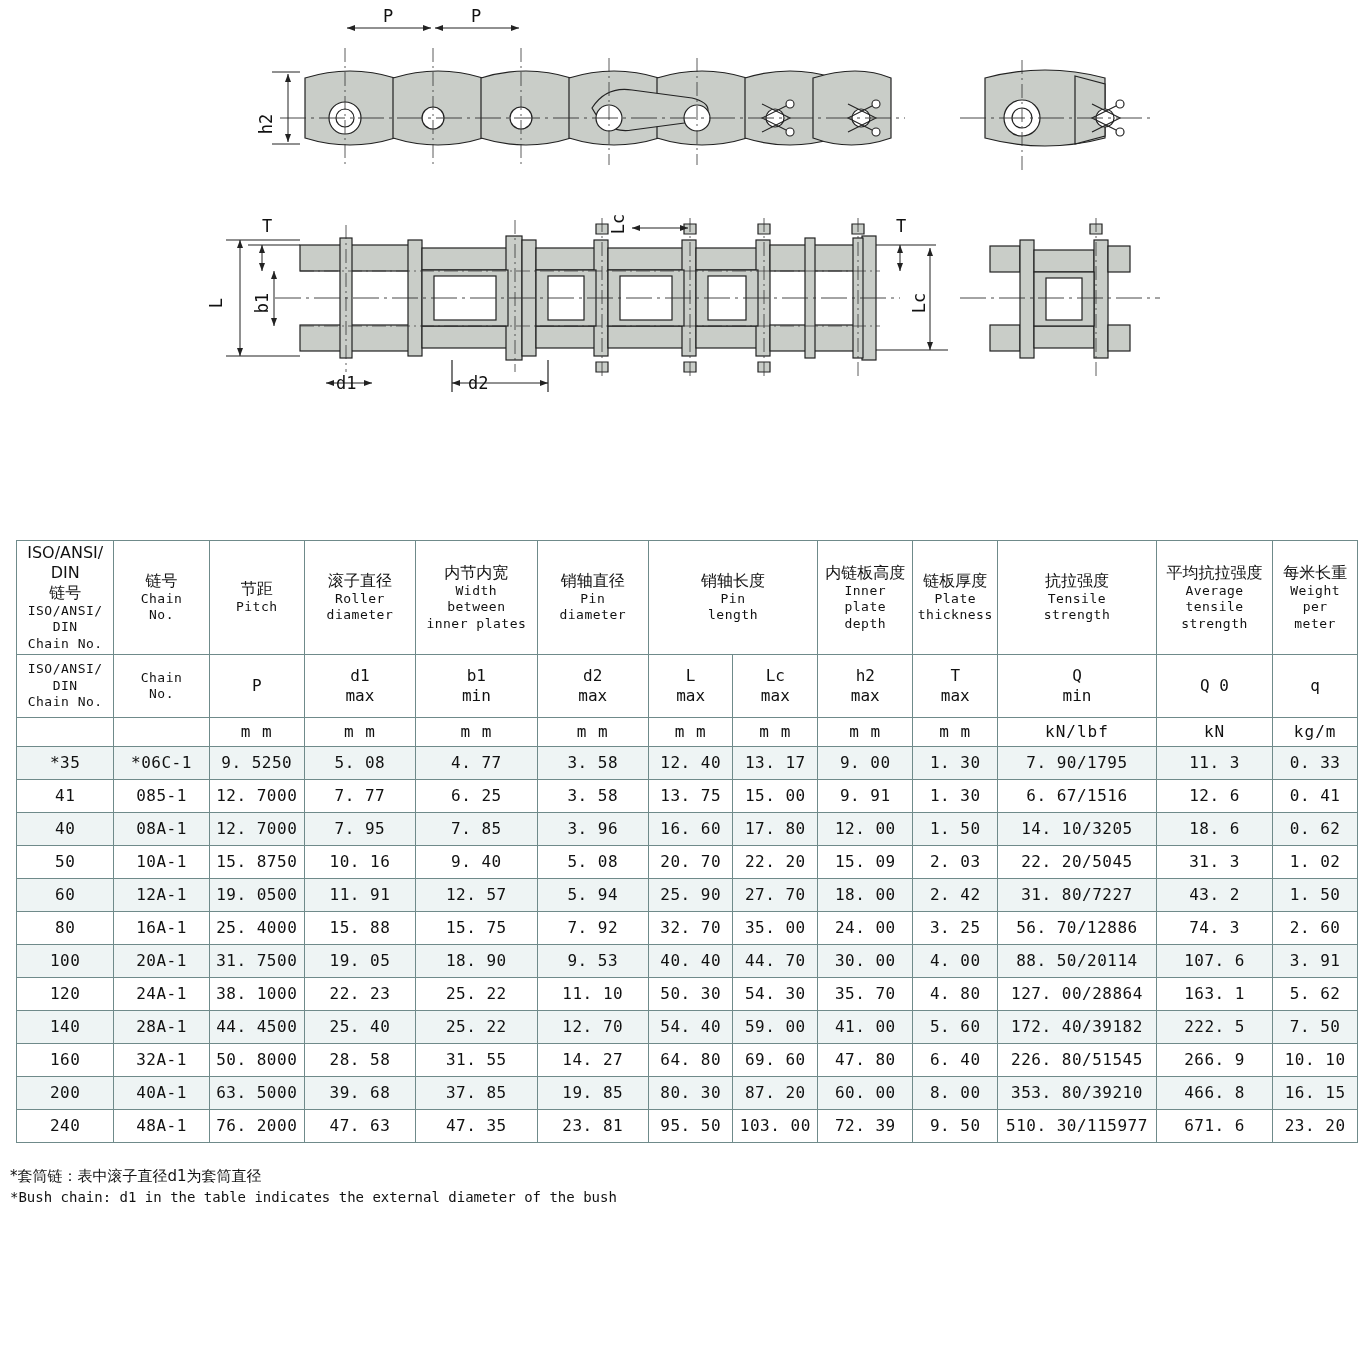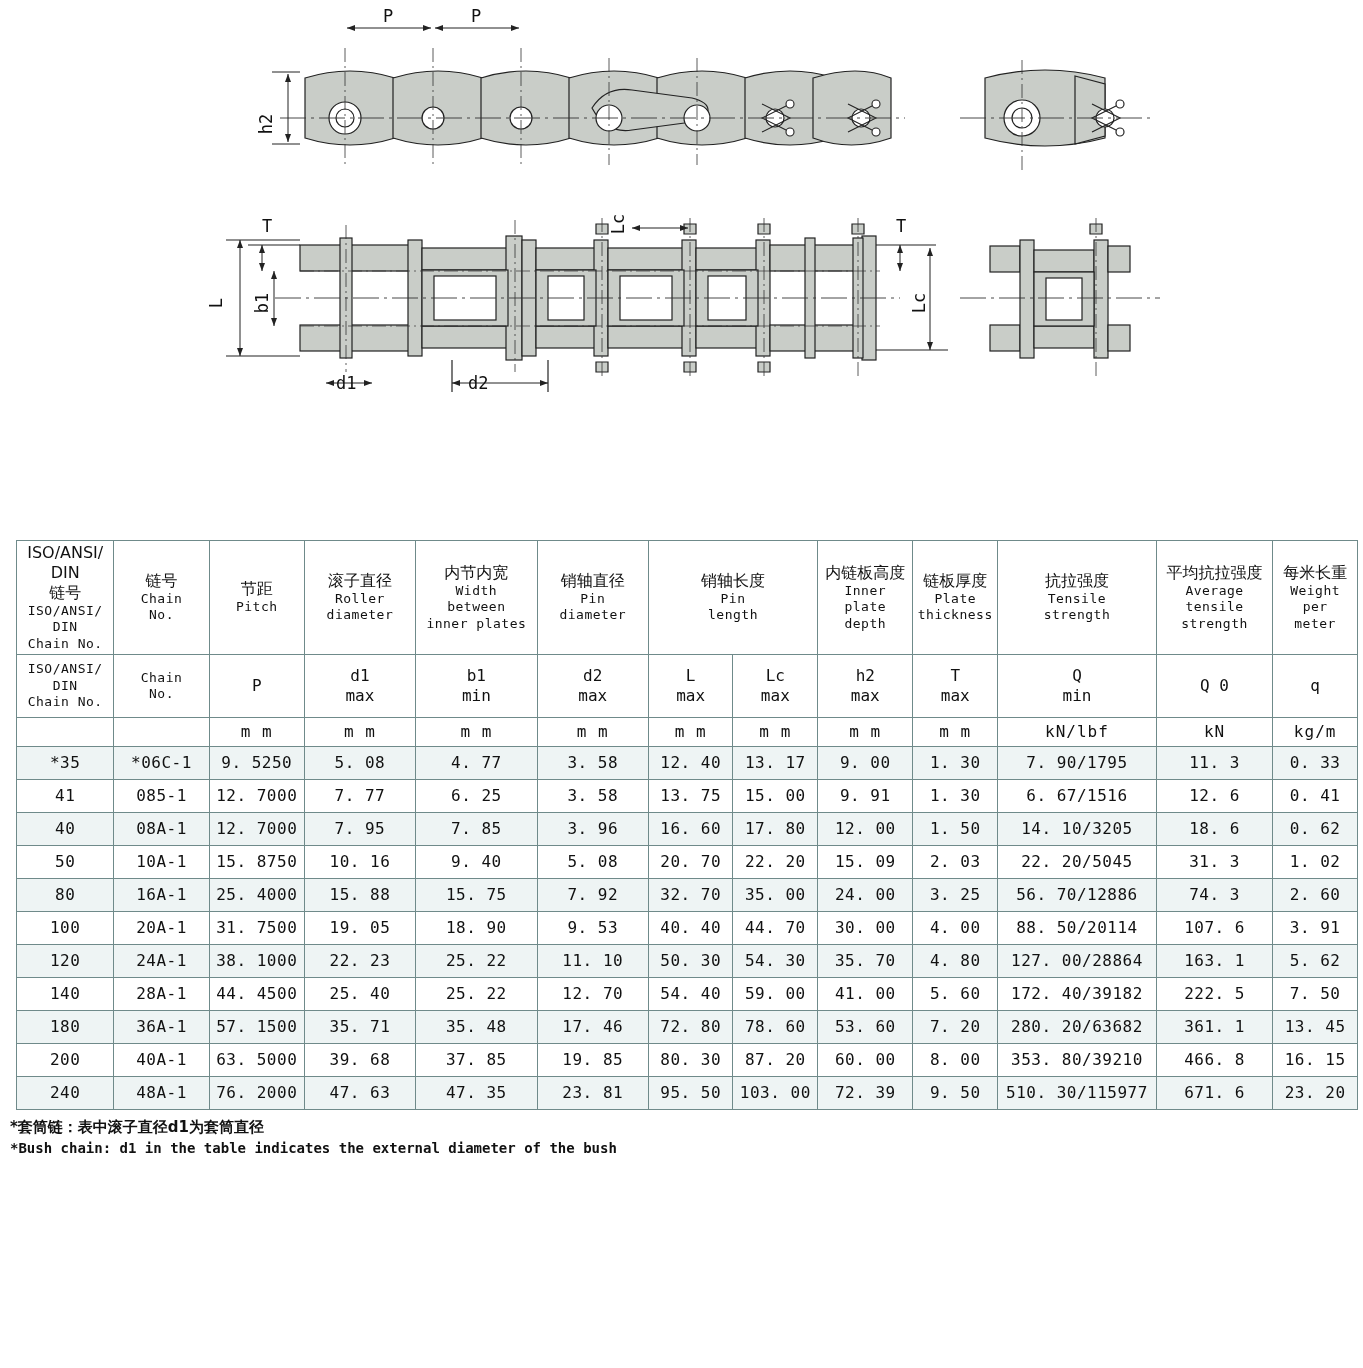--- a/index.html
+++ b/index.html
@@ -43,24 +43,23 @@
   tbody td{
     font-family:"DejaVu Sans Mono", monospace;
     font-size:16px;
     letter-spacing:0.5px;
     height:28px;
   }
   tbody tr:nth-child(odd) td{background:#eef4f4;}
   tbody tr:nth-child(even) td{background:#ffffff;}
   .thick-top td{border-top:2px solid #3c5a5a;}
   .notes{
-    margin:6px 10px 0 10px;
+    margin:22px 10px 0 10px;
     font-size:15px;
     line-height:1.5;
-    font-weight:bold;
   }
   .note-cn{font-family:"DejaVu Sans", sans-serif;}
   .note-en{font-family:"DejaVu Sans Mono", monospace;font-size:14px;}
   .row2 th{height:58px;}
   .row3 th{height:24px;}
 </style>
 </head>
 <body>
 
 <div class="diagram">
@@ -460,20 +459,35 @@
         <td>5. 08</td>
         <td>20. 70</td>
         <td>22. 20</td>
         <td>15. 09</td>
         <td>2. 03</td>
         <td>22. 20/5045</td>
         <td>31. 3</td>
         <td>1. 02</td>
       </tr>
       <tr>
+        <td>60</td>
+        <td>12A-1</td>
+        <td>19. 0500</td>
+        <td>11. 91</td>
+        <td>12. 57</td>
+        <td>5. 94</td>
+        <td>25. 90</td>
+        <td>27. 70</td>
+        <td>18. 00</td>
+        <td>2. 42</td>
+        <td>31. 80/7227</td>
+        <td>43. 2</td>
+        <td>1. 50</td>
+      </tr>
+      <tr>
         <td>80</td>
         <td>16A-1</td>
         <td>25. 4000</td>
         <td>15. 88</td>
         <td>15. 75</td>
         <td>7. 92</td>
         <td>32. 70</td>
         <td>35. 00</td>
         <td>24. 00</td>
         <td>3. 25</td>
@@ -520,33 +534,33 @@
         <td>12. 70</td>
         <td>54. 40</td>
         <td>59. 00</td>
         <td>41. 00</td>
         <td>5. 60</td>
         <td>172. 40/39182</td>
         <td>222. 5</td>
         <td>7. 50</td>
       </tr>
       <tr>
-        <td>180</td>
-        <td>36A-1</td>
-        <td>57. 1500</td>
-        <td>35. 71</td>
-        <td>35. 48</td>
-        <td>17. 46</td>
-        <td>72. 80</td>
-        <td>78. 60</td>
-        <td>53. 60</td>
-        <td>7. 20</td>
-        <td>280. 20/63682</td>
-        <td>361. 1</td>
-        <td>13. 45</td>
+        <td>160</td>
+        <td>32A-1</td>
+        <td>50. 8000</td>
+        <td>28. 58</td>
+        <td>31. 55</td>
+        <td>14. 27</td>
+        <td>64. 80</td>
+        <td>69. 60</td>
+        <td>47. 80</td>
+        <td>6. 40</td>
+        <td>226. 80/51545</td>
+        <td>266. 9</td>
+        <td>10. 10</td>
       </tr>
       <tr>
         <td>200</td>
         <td>40A-1</td>
         <td>63. 5000</td>
         <td>39. 68</td>
         <td>37. 85</td>
         <td>19. 85</td>
         <td>80. 30</td>
         <td>87. 20</td>

